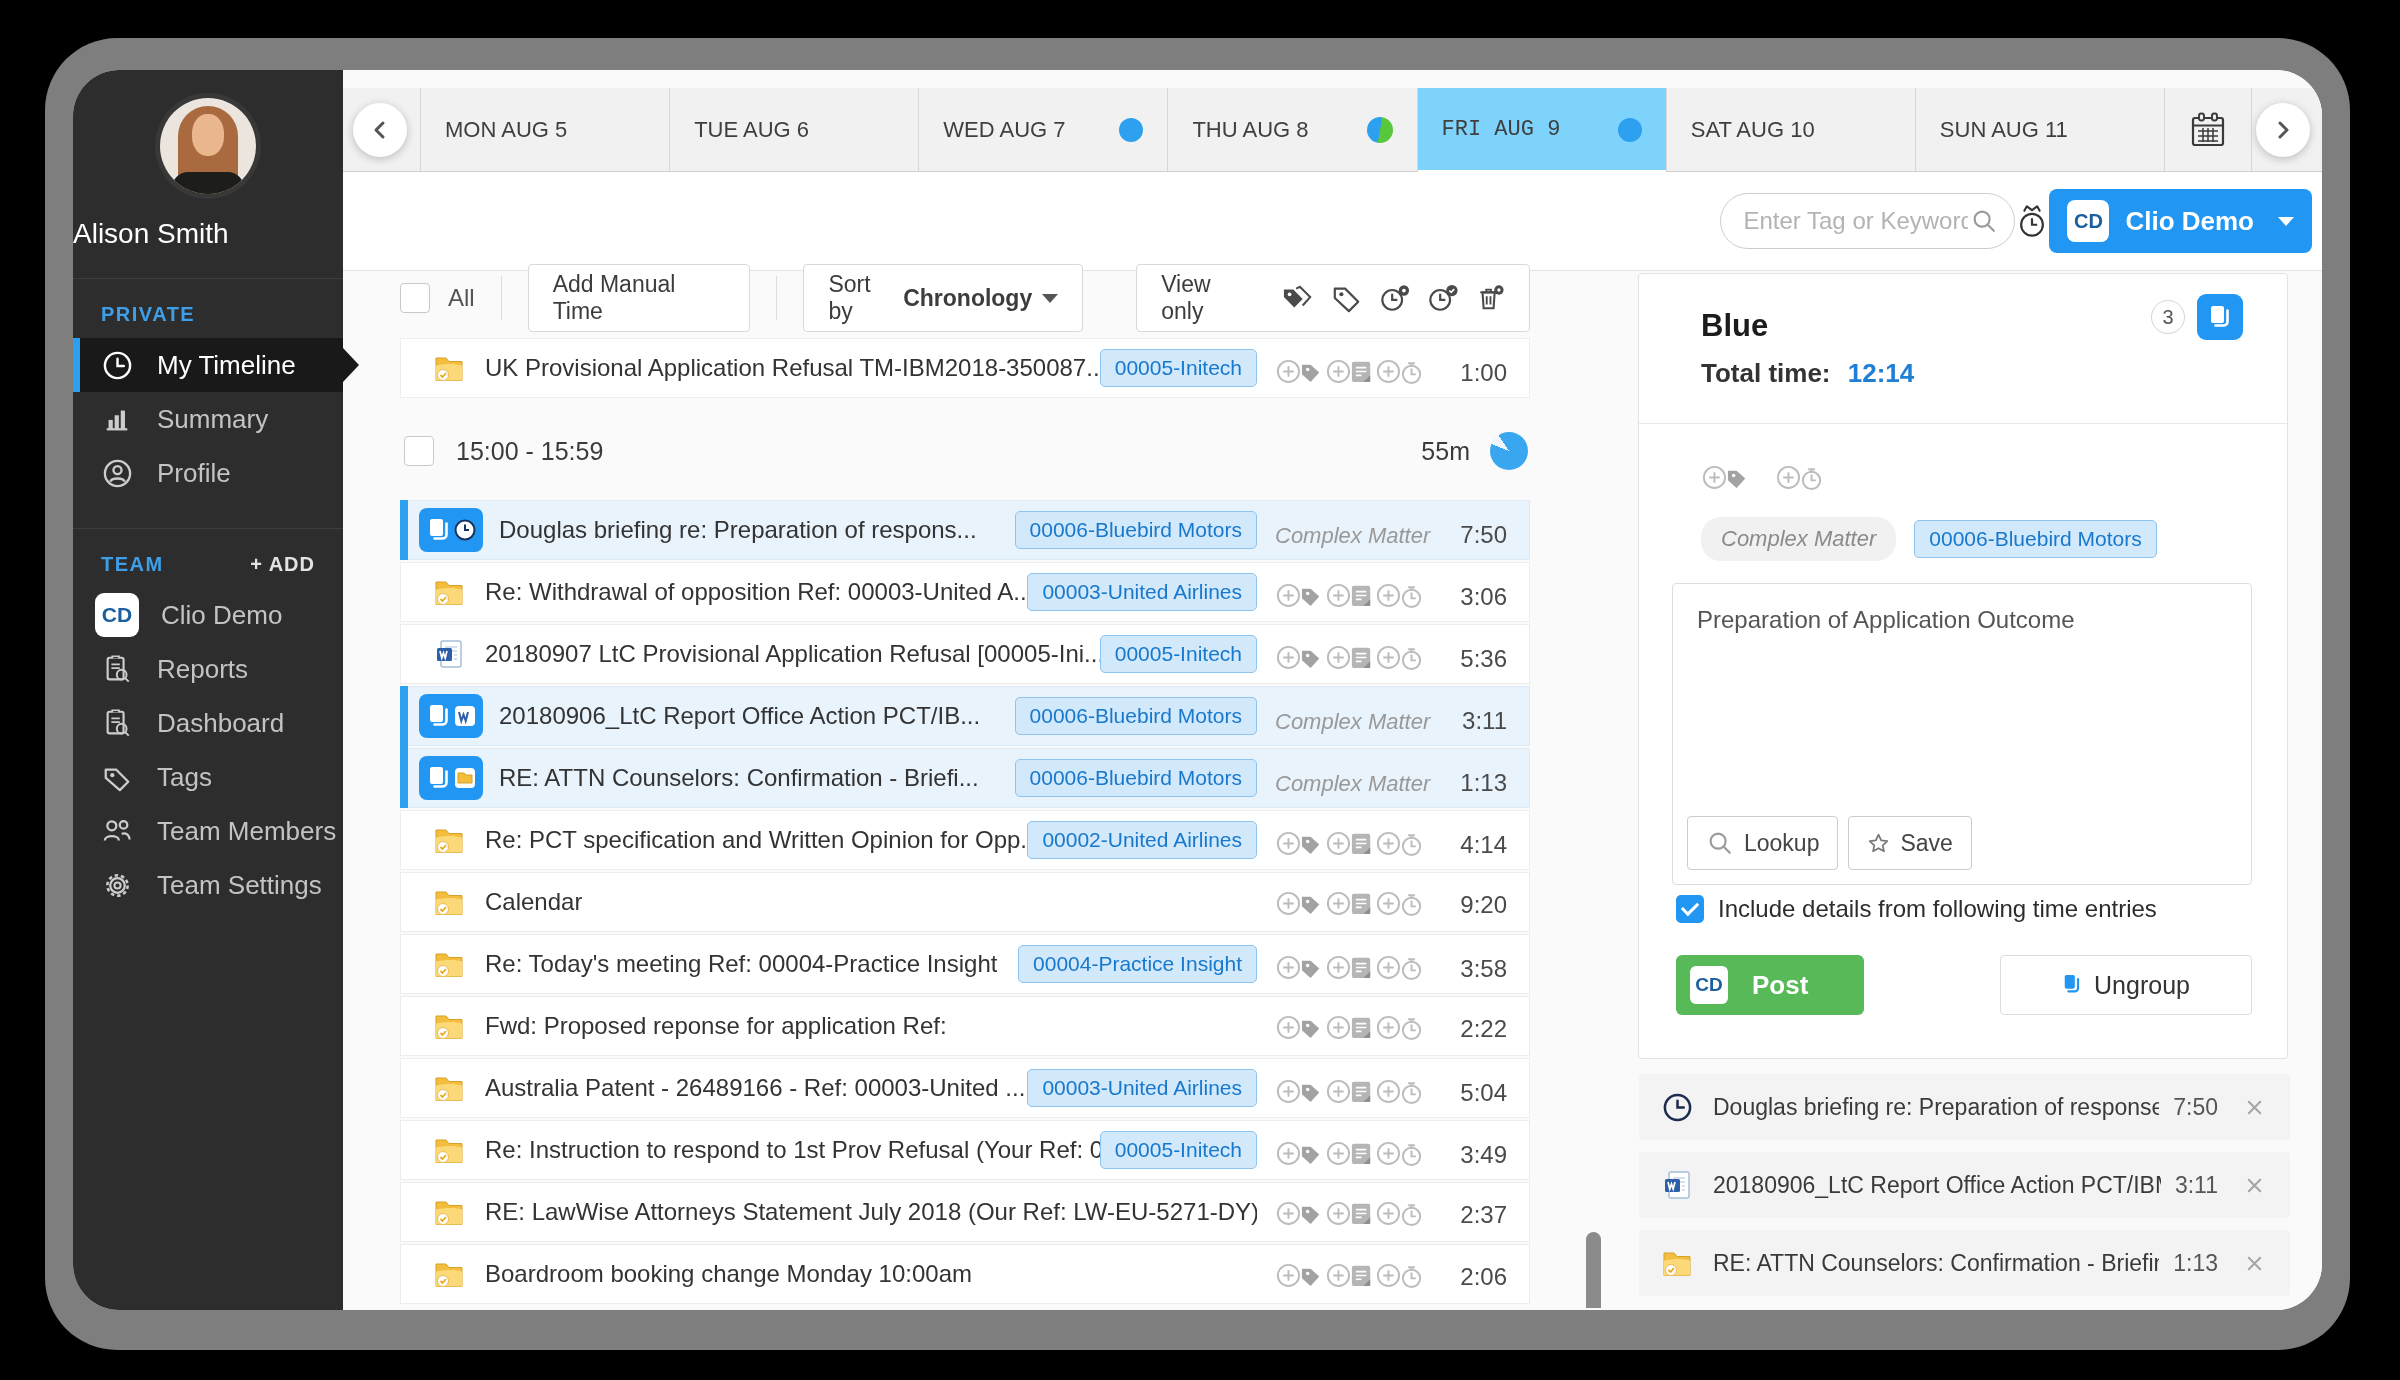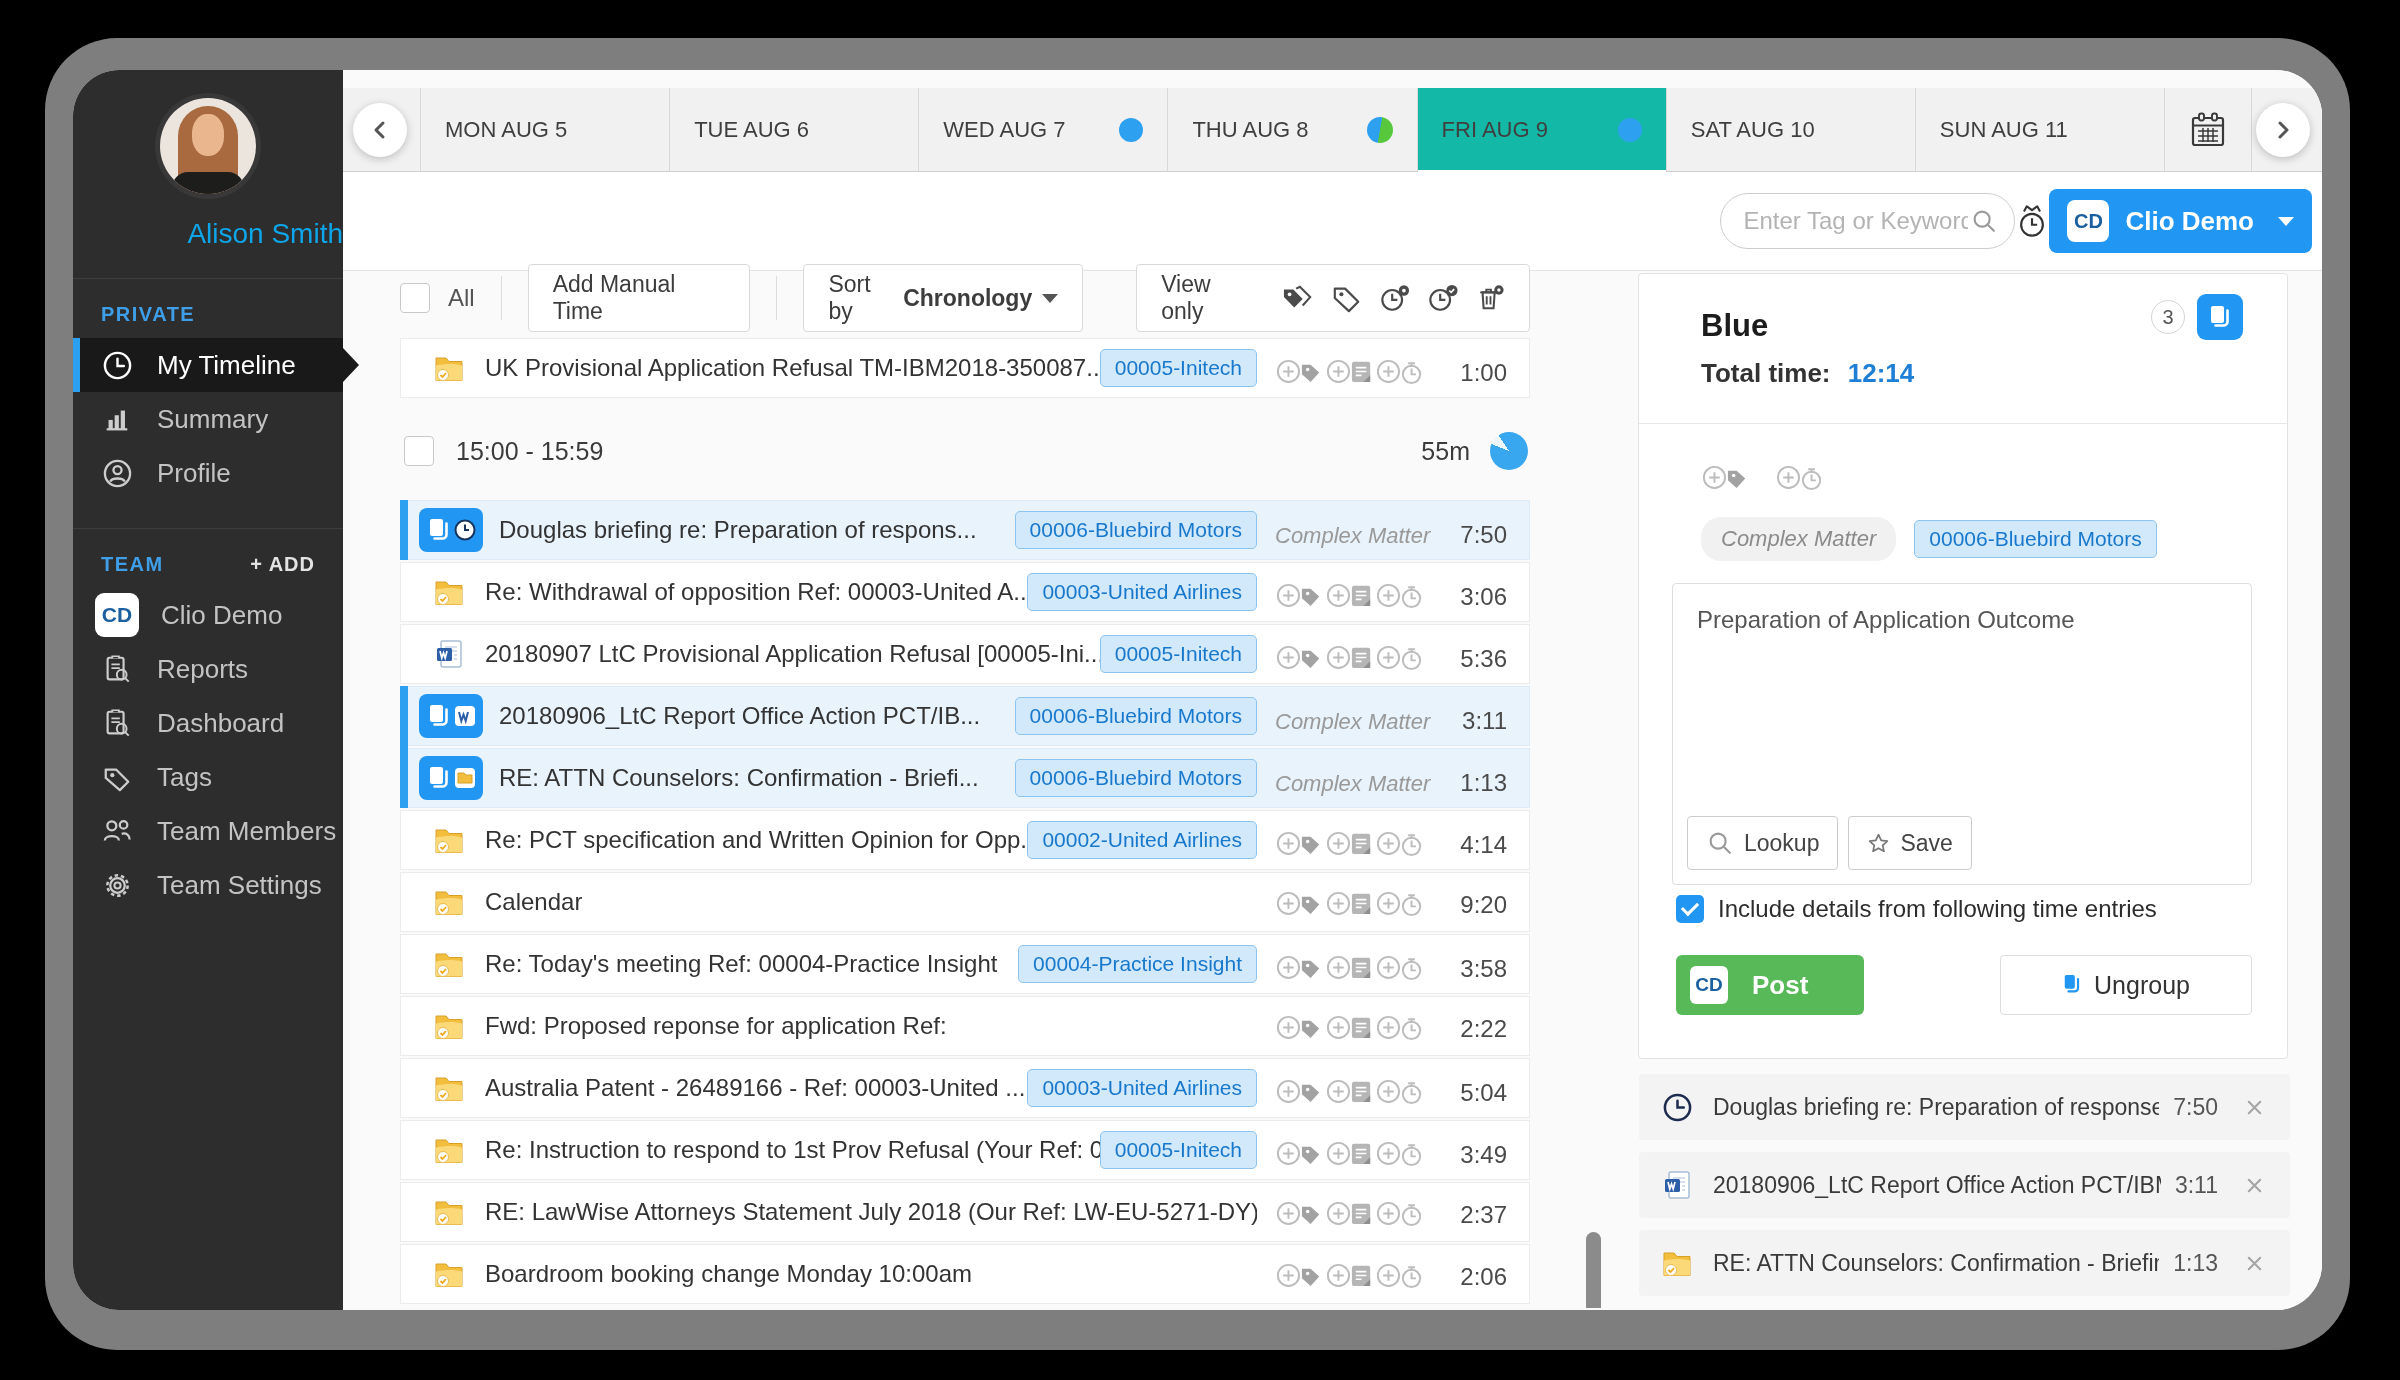--- a/index.html
+++ b/index.html
@@ -8,21 +8,21 @@
 
   .frame { position:absolute; left:45px; top:38px; width:2305px; height:1312px; background:#7e7e7e; border-radius:72px; }
   .app { position:absolute; left:28px; top:32px; right:28px; bottom:40px; background:#fff; border-radius:46px; display:flex; overflow:hidden; }
 
   
   .sidebar { width:270px; background:#2d2d2d; flex:none; position:relative; z-index:5; }
   .avatar { width:96px; height:96px; border-radius:50%; margin:28px auto 0; background:#ece5de; position:relative; overflow:hidden; box-shadow:0 0 0 5px #383838; }
   .avatar::before { content:''; position:absolute; left:18px; right:18px; top:8px; bottom:-6px; background:#a86a3e; border-radius:32px 32px 10px 10px; }
   .avatar b { position:absolute; left:12px; right:12px; bottom:-10px; height:32px; background:#1d1d1b; border-radius:16px 16px 0 0; }
   .avatar::after { content:''; position:absolute; left:32px; top:16px; width:32px; height:42px; background:#e9b68e; border-radius:46%; }
-  .user-name { color:#0ea5e9; font-size:28px; text-align:right; margin-top:24px;padding-left:40px; }
+  .user-name { color:#ffffff; font-size:28px; text-align:left; margin-top:24px; }
   .s-divider { height:1px; background:#3e3e3e; margin-top:28px; }
   .section-row { display:flex; align-items:center; padding:24px 28px 12px 28px; }
   .section-label { color:#3e9fe8; font-size:20px; font-weight:bold; letter-spacing:1.5px; }
   .add-label { margin-left:auto; color:#e3e3e3; font-size:20px; font-weight:bold; letter-spacing:1px; }
   .side-item { display:flex; align-items:center; height:54px; padding-left:26px; color:#c3c3c3; font-size:26px; gap:22px; position:relative; }
   .side-item .i { width:36px; display:inline-flex; justify-content:center; color:#cdcdcd; flex:none; }
   .side-item.active { background:#191919; color:#fff; }
   .side-item.active .i { color:#fff; }
   .side-item.active::before { content:''; position:absolute; left:0; top:0; bottom:0; width:7px; background:#2ba0f0; }
   .side-item.active::after { content:''; position:absolute; right:-16px; top:50%; margin-top:-17px; border:17px solid transparent; border-left:16px solid #191919; border-right:0; }
@@ -30,21 +30,21 @@
 
   
   .main { flex:1; background:#fafafa; position:relative; }
 
   .tabs-bar { height:84px; background:#f1f1f1; border-bottom:1px solid #cfcfcf; display:flex; position:relative; padding-left:77px;margin-top:18px; }
   .tab { flex:1; max-width:250px; border-left:1px solid #d8d8d8; display:flex; align-items:center; padding:0 24px; position:relative; }
   .tab-label { font-size:22px; color:#3f3f3f; white-space:nowrap; }
   .dot { width:24px; height:24px; border-radius:50%; margin-left:auto; flex:none; }
   .dot.full { background:#2da1f0; }
   .dot.split { background:linear-gradient(100deg,#2da1f0 49%,#57c73c 51%); width:26px; height:26px; }
-  .tab.active { background:#14b8a6; }
+  .tab.active { background:#7dd3fc;font-family:Liberation Mono, monospace; }
   .tab.active::after { content:''; position:absolute; left:0; right:0; bottom:-2px; height:3px; background:#fff; }
   .cal-cell { width:88px; border-left:1px solid #d8d8d8; border-right:1px solid #d8d8d8; display:flex; align-items:center; justify-content:center; flex:none; }
   .nav-area { width:70px; flex:none; position:relative; }
   .nav-circle { width:54px; height:54px; border-radius:50%; background:#fff; box-shadow:0 2px 8px rgba(0,0,0,.22); display:flex; align-items:center; justify-content:center; position:absolute; top:15px; }
   #back-btn { left:10px; }
   #next-btn { right:12px; }
 
   .header-row { height:99px; background:#fff; border-bottom:1px solid #e3e3e3; display:flex; align-items:center; padding:0 10px 0 22px; }
   .total-line { display:flex; align-items:baseline; }
   .total-label { font-size:24px; font-weight:bold; color:#2e2e2e; }

